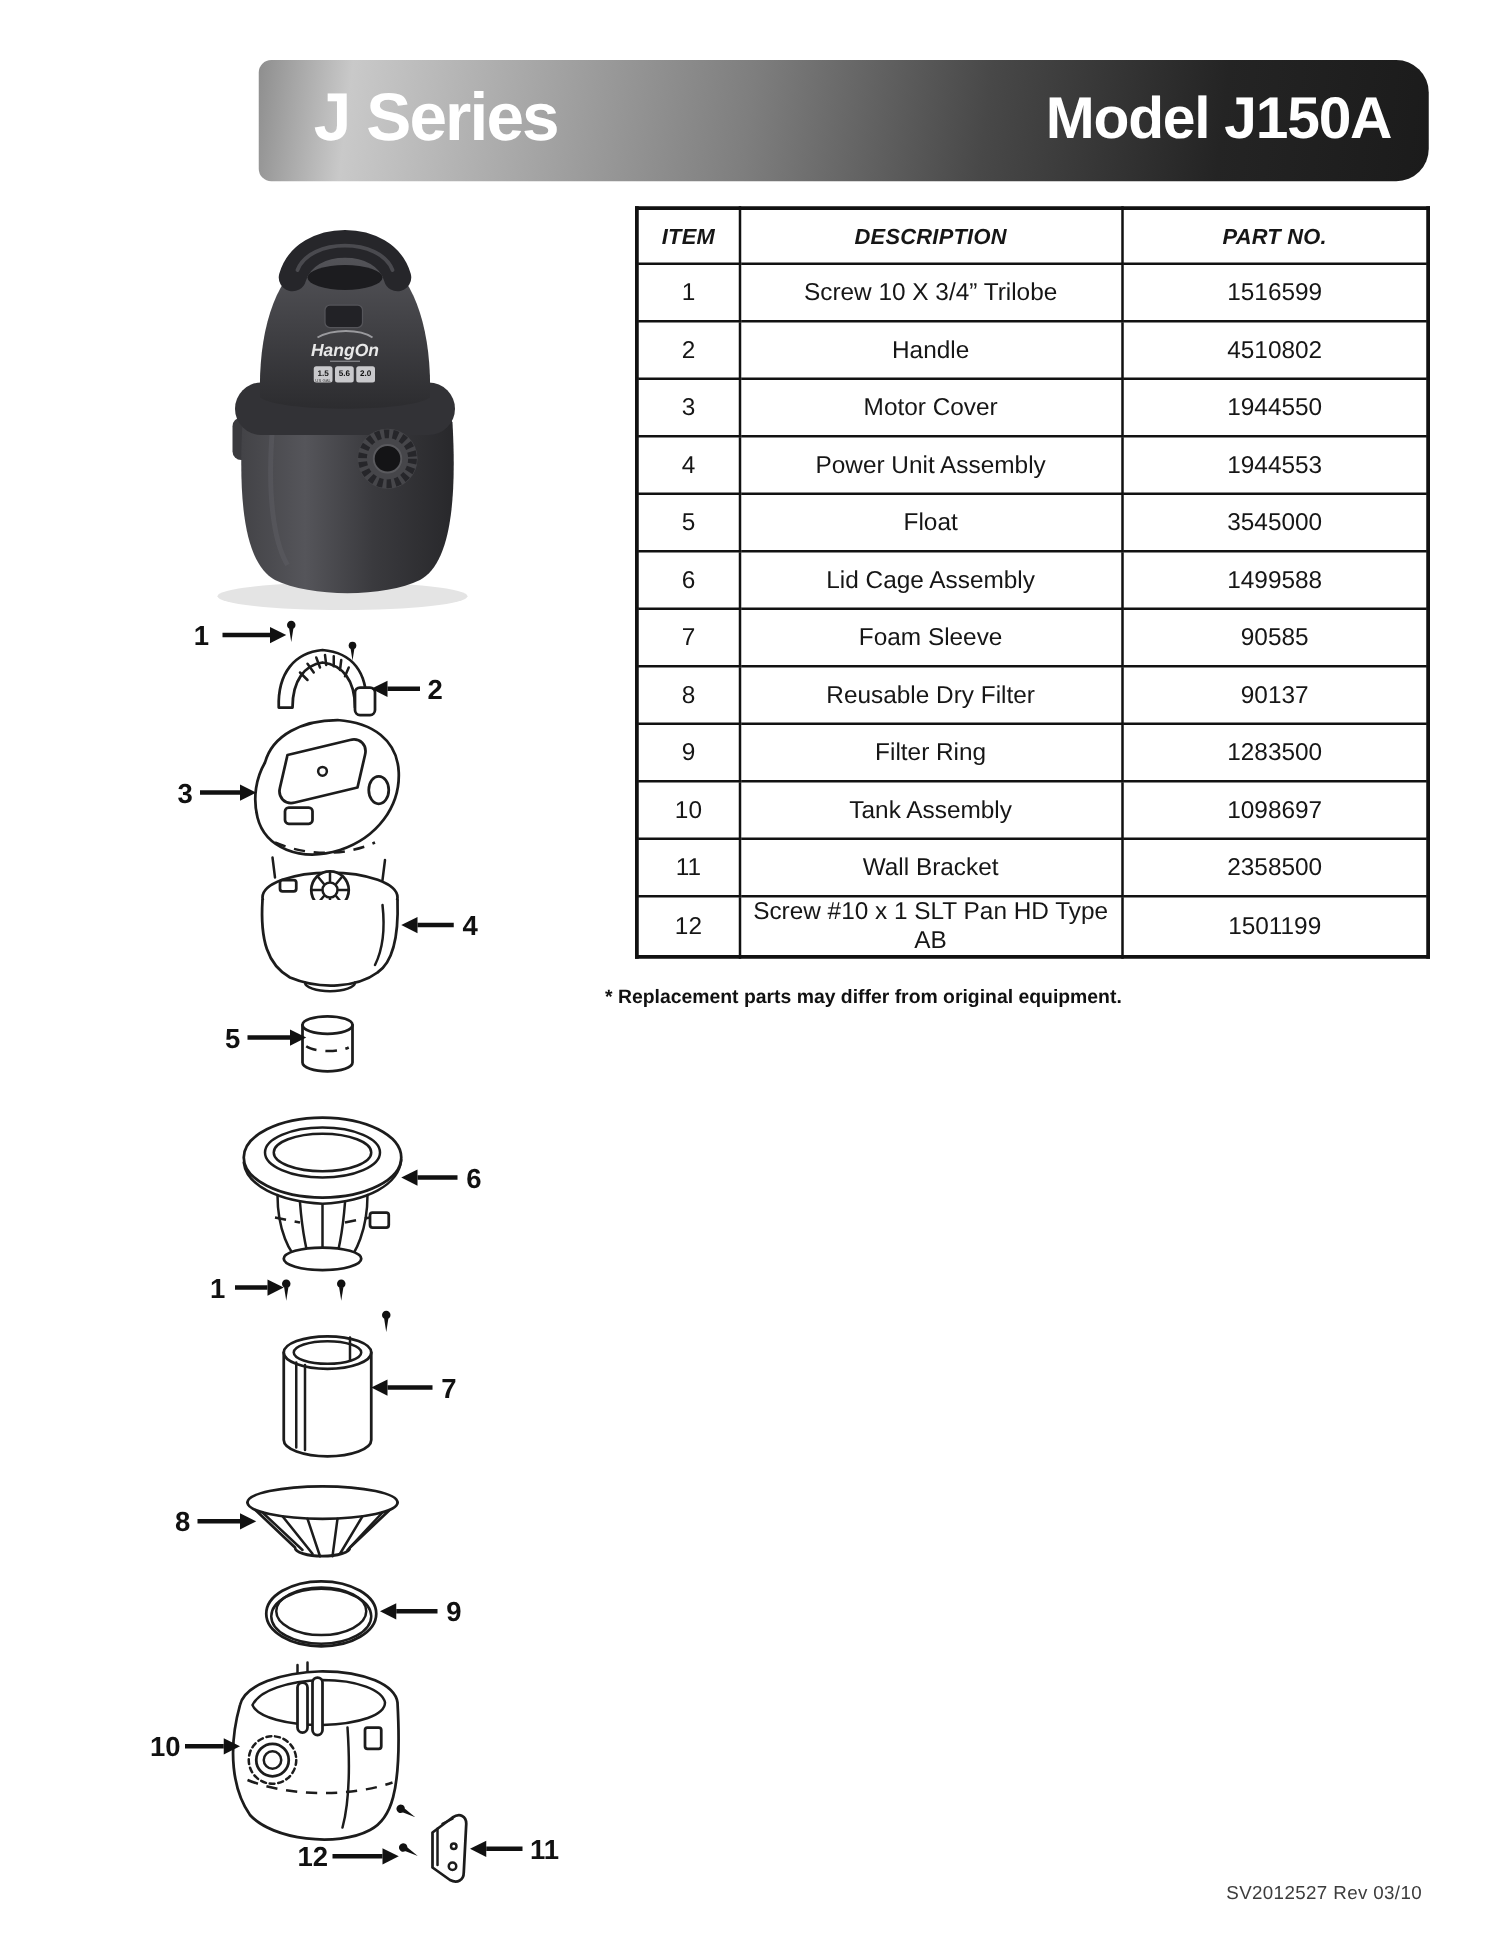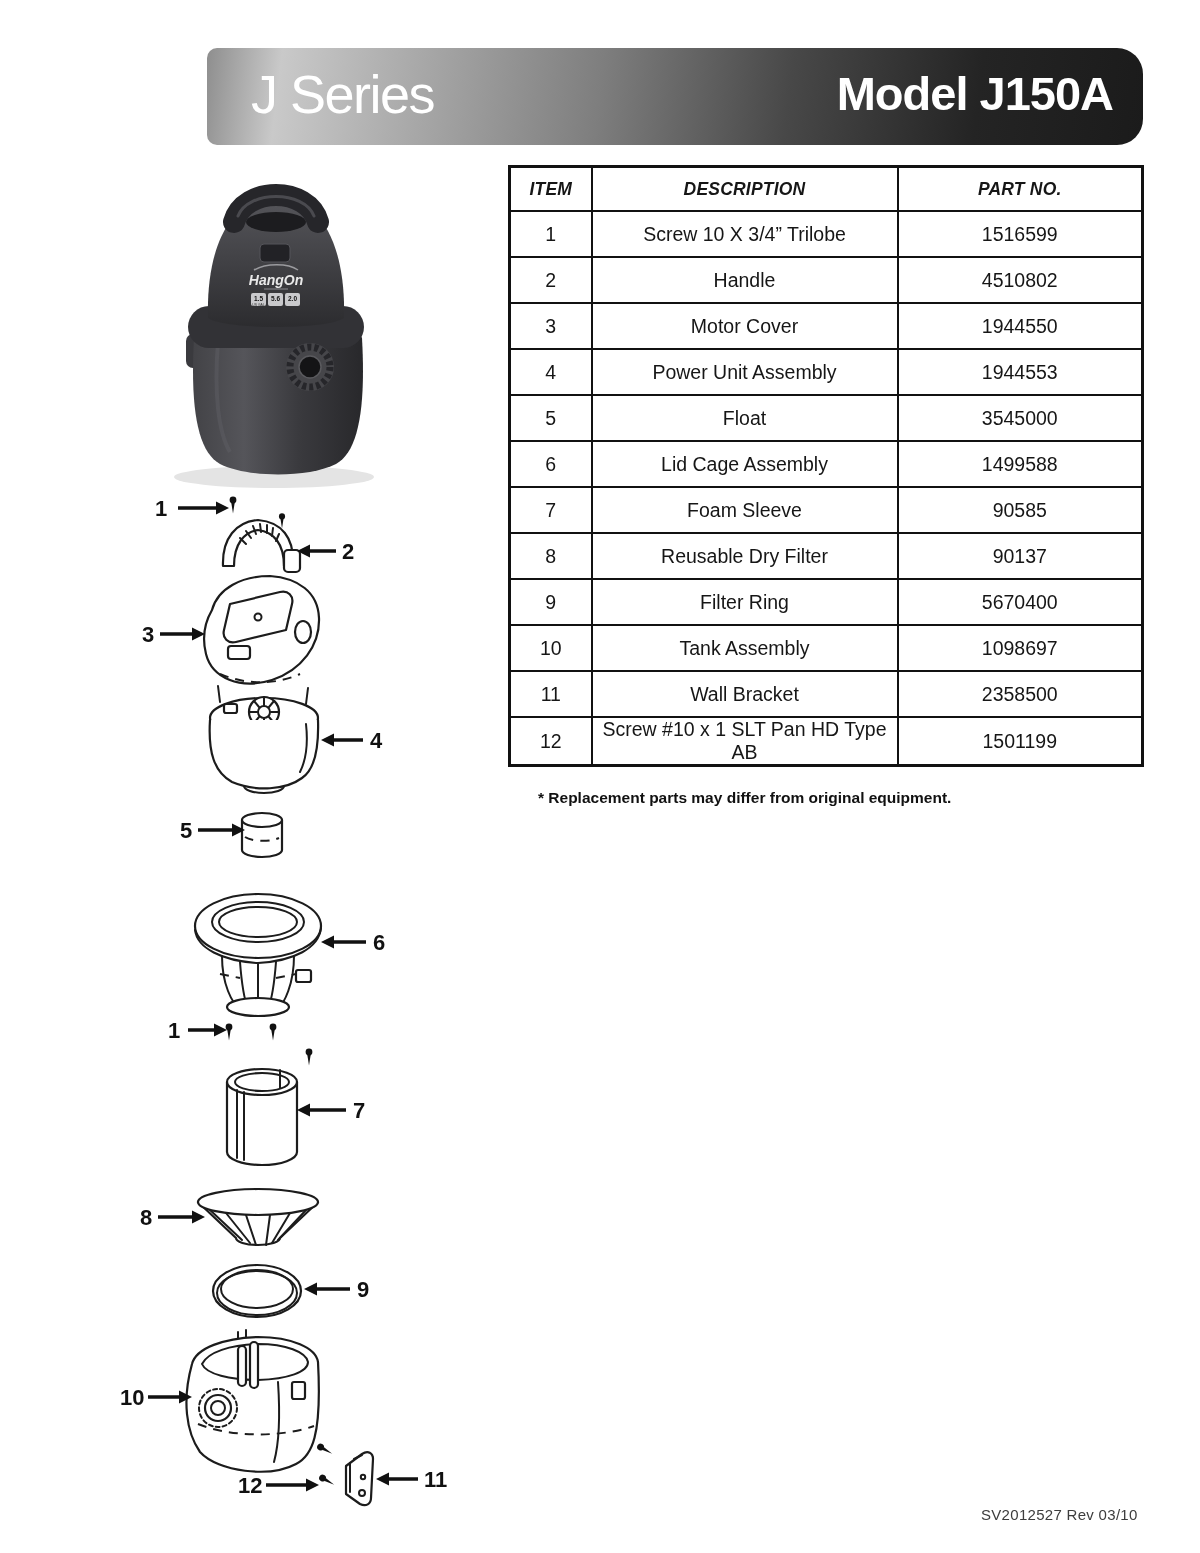--- a/index.html
+++ b/index.html
@@ -9,37 +9,37 @@
   }
 
   
   .banner {
     position:absolute; left:207px; top:48px; width:936px; height:97px;
     border-radius:10px 26px 26px 10px;
     background:linear-gradient(97deg,#8e8e8e 0%,#c9c9c9 8%,#aeaeae 20%,#7e7e7e 42%,#484848 62%,#242424 82%,#1b1b1b 100%);
     display:flex; align-items:center; justify-content:space-between;
     padding:0 30px 6px 44px; box-sizing:border-box;
   }
-  .banner .series { color:#ffffff; font-size:54px; font-weight:normal; letter-spacing:-1.5px; }
+  .banner .series { color:#ffffff; font-size:54px; font-weight:bold; letter-spacing:-1.5px; }
   .banner .model  { color:#ffffff; font-size:47px; font-weight:bold; letter-spacing:-1px; }
 
   
   .parts-table {
     position:absolute; left:508px; top:165px; width:633px;
     border-collapse:collapse; border:3px solid #111; table-layout:fixed;
   }
   .parts-table th, .parts-table td {
     border:2px solid #111; text-align:center; vertical-align:middle; color:#161616;
     padding:0;
   }
   .parts-table th { height:42px; font-size:17.5px; font-weight:bold; letter-spacing:0.2px;font-style:italic; }
   .parts-table td { height:44px; font-size:19.5px; font-weight:normal; }
 
   .note {
-    position:absolute; left:538px; top:789px;
+    position:absolute; left:484px; top:789px;
     font-size:15.5px; font-weight:bold; color:#111;
   }
   .footer {
     position:absolute; left:981px; top:1506px;
     font-size:15px; color:#3d3d3d; letter-spacing:0.3px;text-align:center;
   }
 
   
   .photo-svg   { position:absolute; left:168px; top:160px; }
   .diagram-svg { position:absolute; left:100px; top:480px; }
@@ -156,21 +156,21 @@
       <td>90585</td>
     </tr>
     <tr>
       <td>8</td>
       <td>Reusable Dry Filter</td>
       <td>90137</td>
     </tr>
     <tr>
       <td>9</td>
       <td>Filter Ring</td>
-      <td>5670400</td>
+      <td>1283500</td>
     </tr>
     <tr>
       <td>10</td>
       <td>Tank Assembly</td>
       <td>1098697</td>
     </tr>
     <tr>
       <td>11</td>
       <td>Wall Bracket</td>
       <td>2358500</td>

